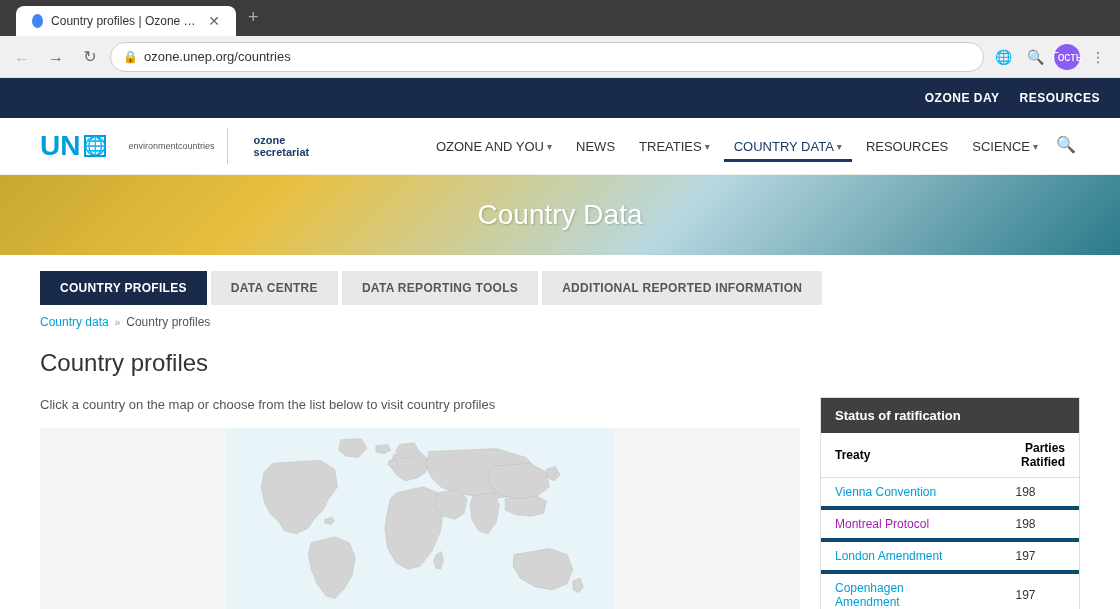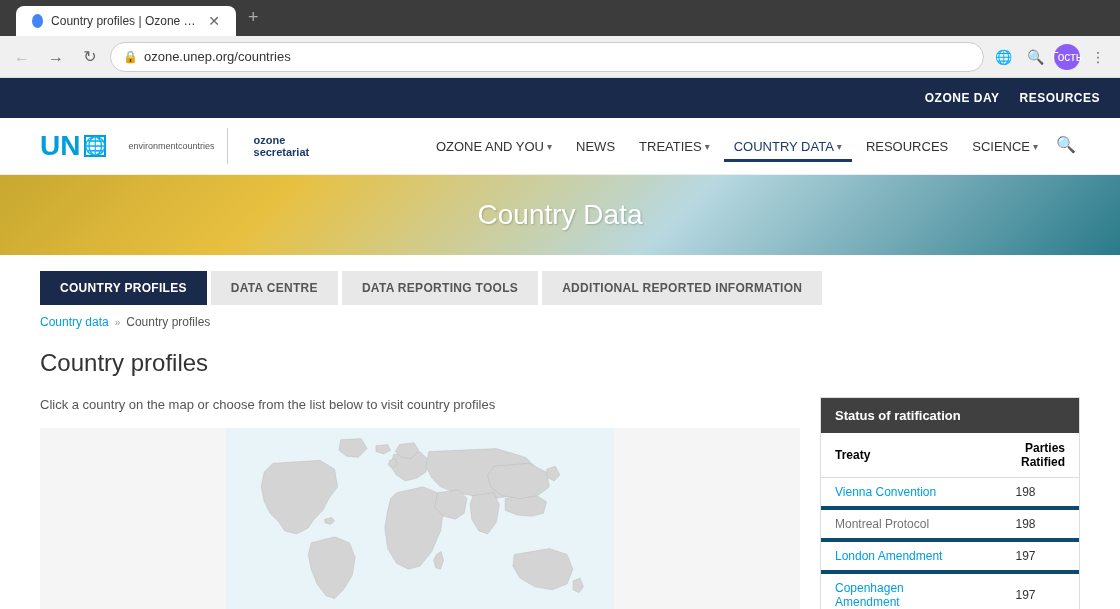--- a/index.html
+++ b/index.html
@@ -225,21 +225,21 @@
             <th>Treaty</th>
             <th class="right">Parties Ratified</th>
           </tr>
         </thead>
         <tbody id="ratification-tbody">
         <tr>
       <td><a href="#" style="color:#009edb; text-decoration:none;">Vienna Convention</a></td>
       <td class="right">198</td>
     </tr>
             <tr>
-      <td><a href="#" style="color:#737373; text-decoration:none;">Montreal Protocol</a></td>
+      <td><a href="#" style="color:#a21caf; text-decoration:none;">Montreal Protocol</a></td>
       <td class="right">198</td>
     </tr>
             <tr>
       <td><a href="#" style="color:#009edb; text-decoration:none;">London Amendment</a></td>
       <td class="right">197</td>
     </tr>
             <tr>
       <td><a href="#" style="color:#009edb; text-decoration:none;">Copenhagen Amendment</a></td>
       <td class="right">197</td>
     </tr>

